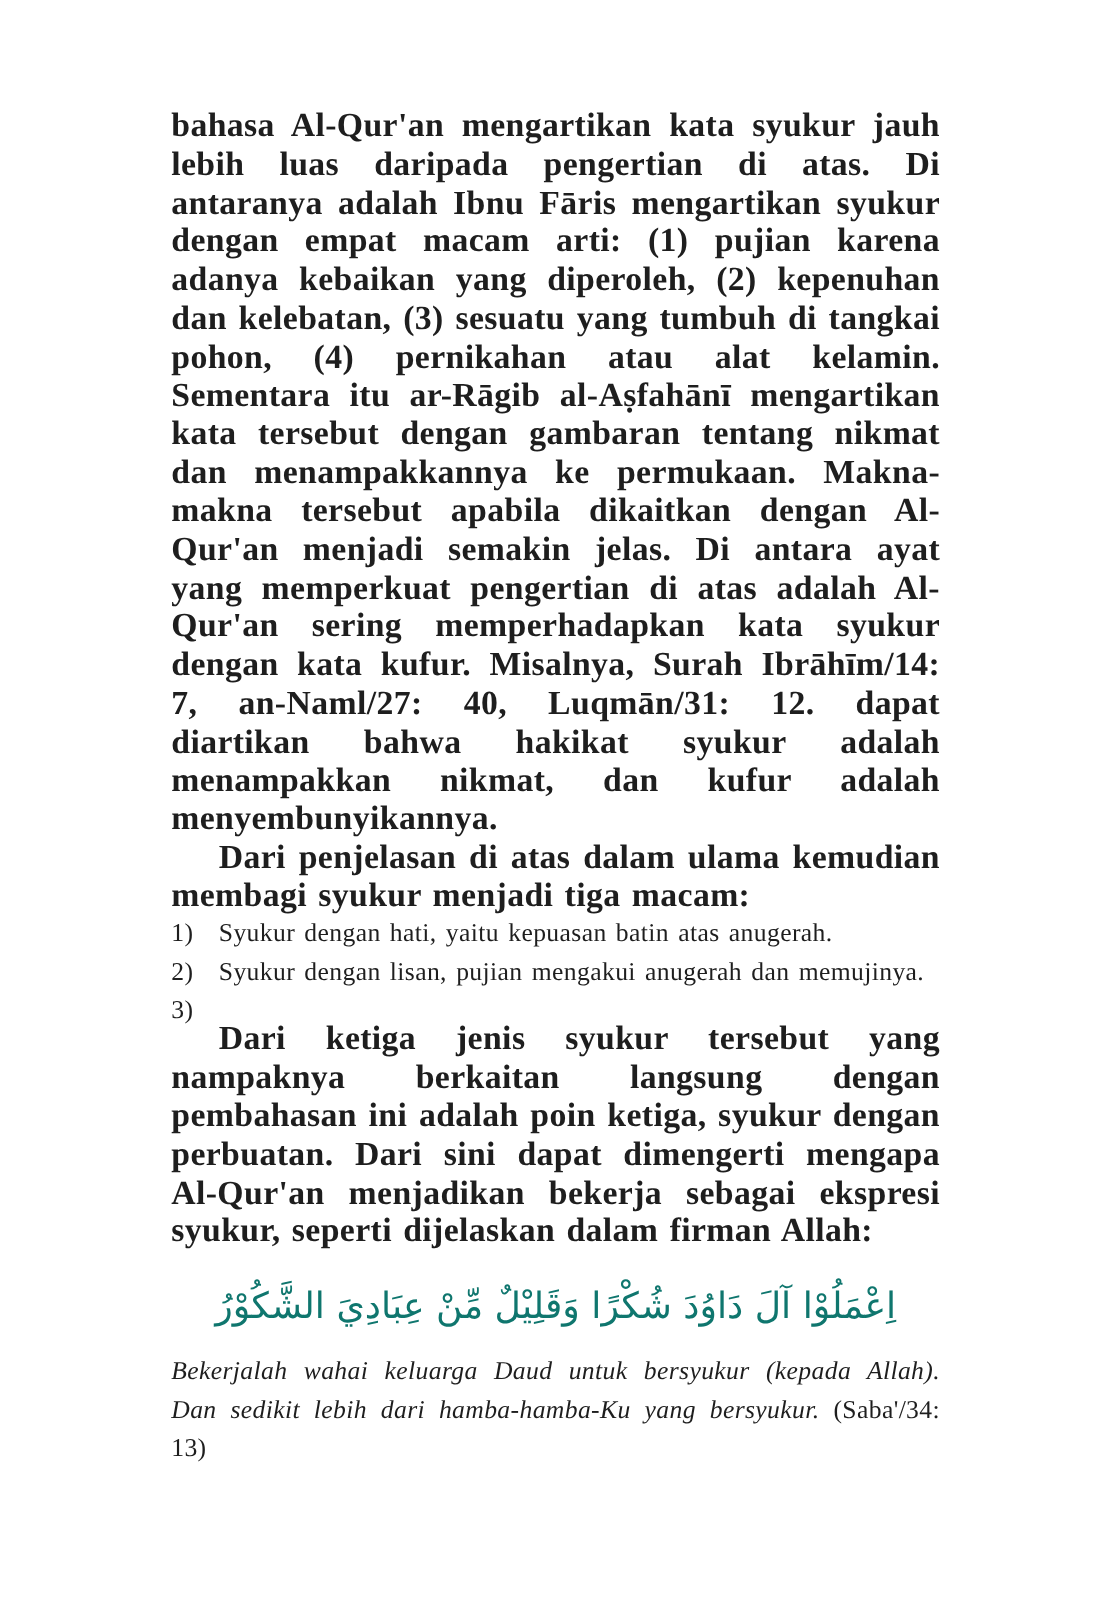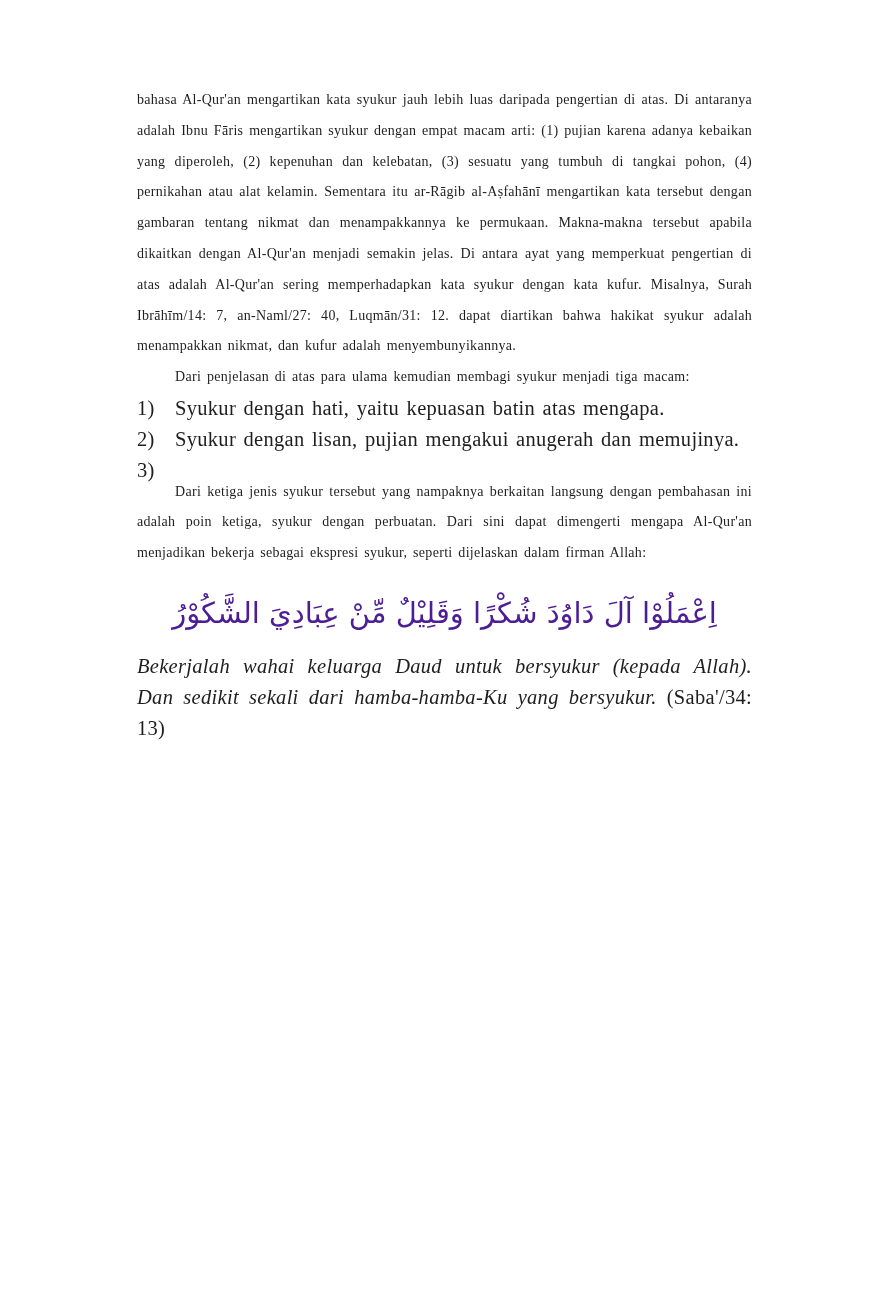--- a/index.html
+++ b/index.html
@@ -21,25 +21,26 @@
     background: #ffffff;
   }
   .content {
     position: absolute;
     left: 137px;
     top: 85px;
     width: 615px;
   }
   .para {
     margin: 0;
-    font-size: 14px;
+    font-size: 27px;
     line-height: 30.8px;
     letter-spacing: 0.3px;
     word-spacing: 2px;
     text-align: justify;
+    font-weight: bold;
   }
   .para.indent {
     text-indent: 38px;
   }
   .para.spaced {
     margin-top: 22px;
   }
   .numbered-list {
     margin: 0;
   }
@@ -58,21 +59,21 @@
     top: 0;
     width: 38px;
   }
   .arabic-verse {
     margin: 13px 0 7px 0;
     direction: rtl;
     text-align: center;
     font-family: "DejaVu Sans", sans-serif;
     font-size: 29px;
     line-height: 62px;
-    color: #4c1d95;
+    color: #0f766e;
   }
   .quote {
     margin: 0;
     font-size: 20.5px;
     line-height: 31px;
     letter-spacing: 0.3px;
     word-spacing: 2px;
     text-align: justify;
   }
   .quote em {
@@ -102,40 +103,40 @@
   }
 </style>
 </head>
 <body>
 
 <div class="page">
   <div class="content">
 
     <p class="para">bahasa Al-Qur'an mengartikan kata syukur jauh lebih luas daripada pengertian di atas. Di antaranya adalah Ibnu Fāris mengartikan syukur dengan empat macam arti: (1) pujian karena adanya kebaikan yang diperoleh, (2) kepenuhan dan kelebatan, (3) sesuatu yang tumbuh di tangkai pohon, (4) pernikahan atau alat kelamin. Sementara itu ar-Rāgib al-Aṣfahānī mengartikan kata tersebut dengan gambaran tentang nikmat dan menampakkannya ke permukaan. Makna-makna tersebut apabila dikaitkan dengan Al-Qur'an menjadi semakin jelas. Di antara ayat yang memperkuat pengertian di atas adalah Al-Qur'an sering memperhadapkan kata syukur dengan kata kufur. Misalnya, Surah Ibrāhīm/14: 7, an-Naml/27: 40, Luqmān/31: 12. dapat diartikan bahwa hakikat syukur adalah menampakkan nikmat, dan kufur adalah menyembunyikannya.</p>
 
-    <p class="para indent">Dari penjelasan di atas para ulama kemudian membagi syukur menjadi tiga macam:</p>
+    <p class="para indent">Dari penjelasan di atas dalam ulama kemudian membagi syukur menjadi tiga macam:</p>
 
     <div class="numbered-list">
       <div class="list-item">
         <span class="list-num">1)</span>
-        <span>Syukur dengan hati, yaitu kepuasan batin atas mengapa.</span>
+        <span>Syukur dengan hati, yaitu kepuasan batin atas anugerah.</span>
       </div>
       <div class="list-item">
         <span class="list-num">2)</span>
         <span>Syukur dengan lisan, pujian mengakui anugerah dan memujinya.</span>
       </div>
       <div class="list-item">
         <span class="list-num">3)</span>
       </div>
     </div>
 
     <p class="para indent spaced">Dari ketiga jenis syukur tersebut yang nampaknya berkaitan langsung dengan pembahasan ini adalah poin ketiga, syukur dengan perbuatan. Dari sini dapat dimengerti mengapa Al-Qur'an menjadikan bekerja sebagai ekspresi syukur, seperti dijelaskan dalam firman Allah:</p>
 
     <div class="arabic-verse">اِعْمَلُوْا آلَ دَاوُدَ شُكْرًا وَقَلِيْلٌ مِّنْ عِبَادِيَ الشَّكُوْرُ</div>
 
     <p class="quote">
-      <em>Bekerjalah wahai keluarga Daud untuk bersyukur (kepada Allah). Dan sedikit sekali dari hamba-hamba-Ku yang bersyukur.</em>
+      <em>Bekerjalah wahai keluarga Daud untuk bersyukur (kepada Allah). Dan sedikit lebih dari hamba-hamba-Ku yang bersyukur.</em>
       <span class="quote-ref">(Saba'/34: 13)</span>
     </p>
 
   </div>
 
 </div>
 
 </body></html>

